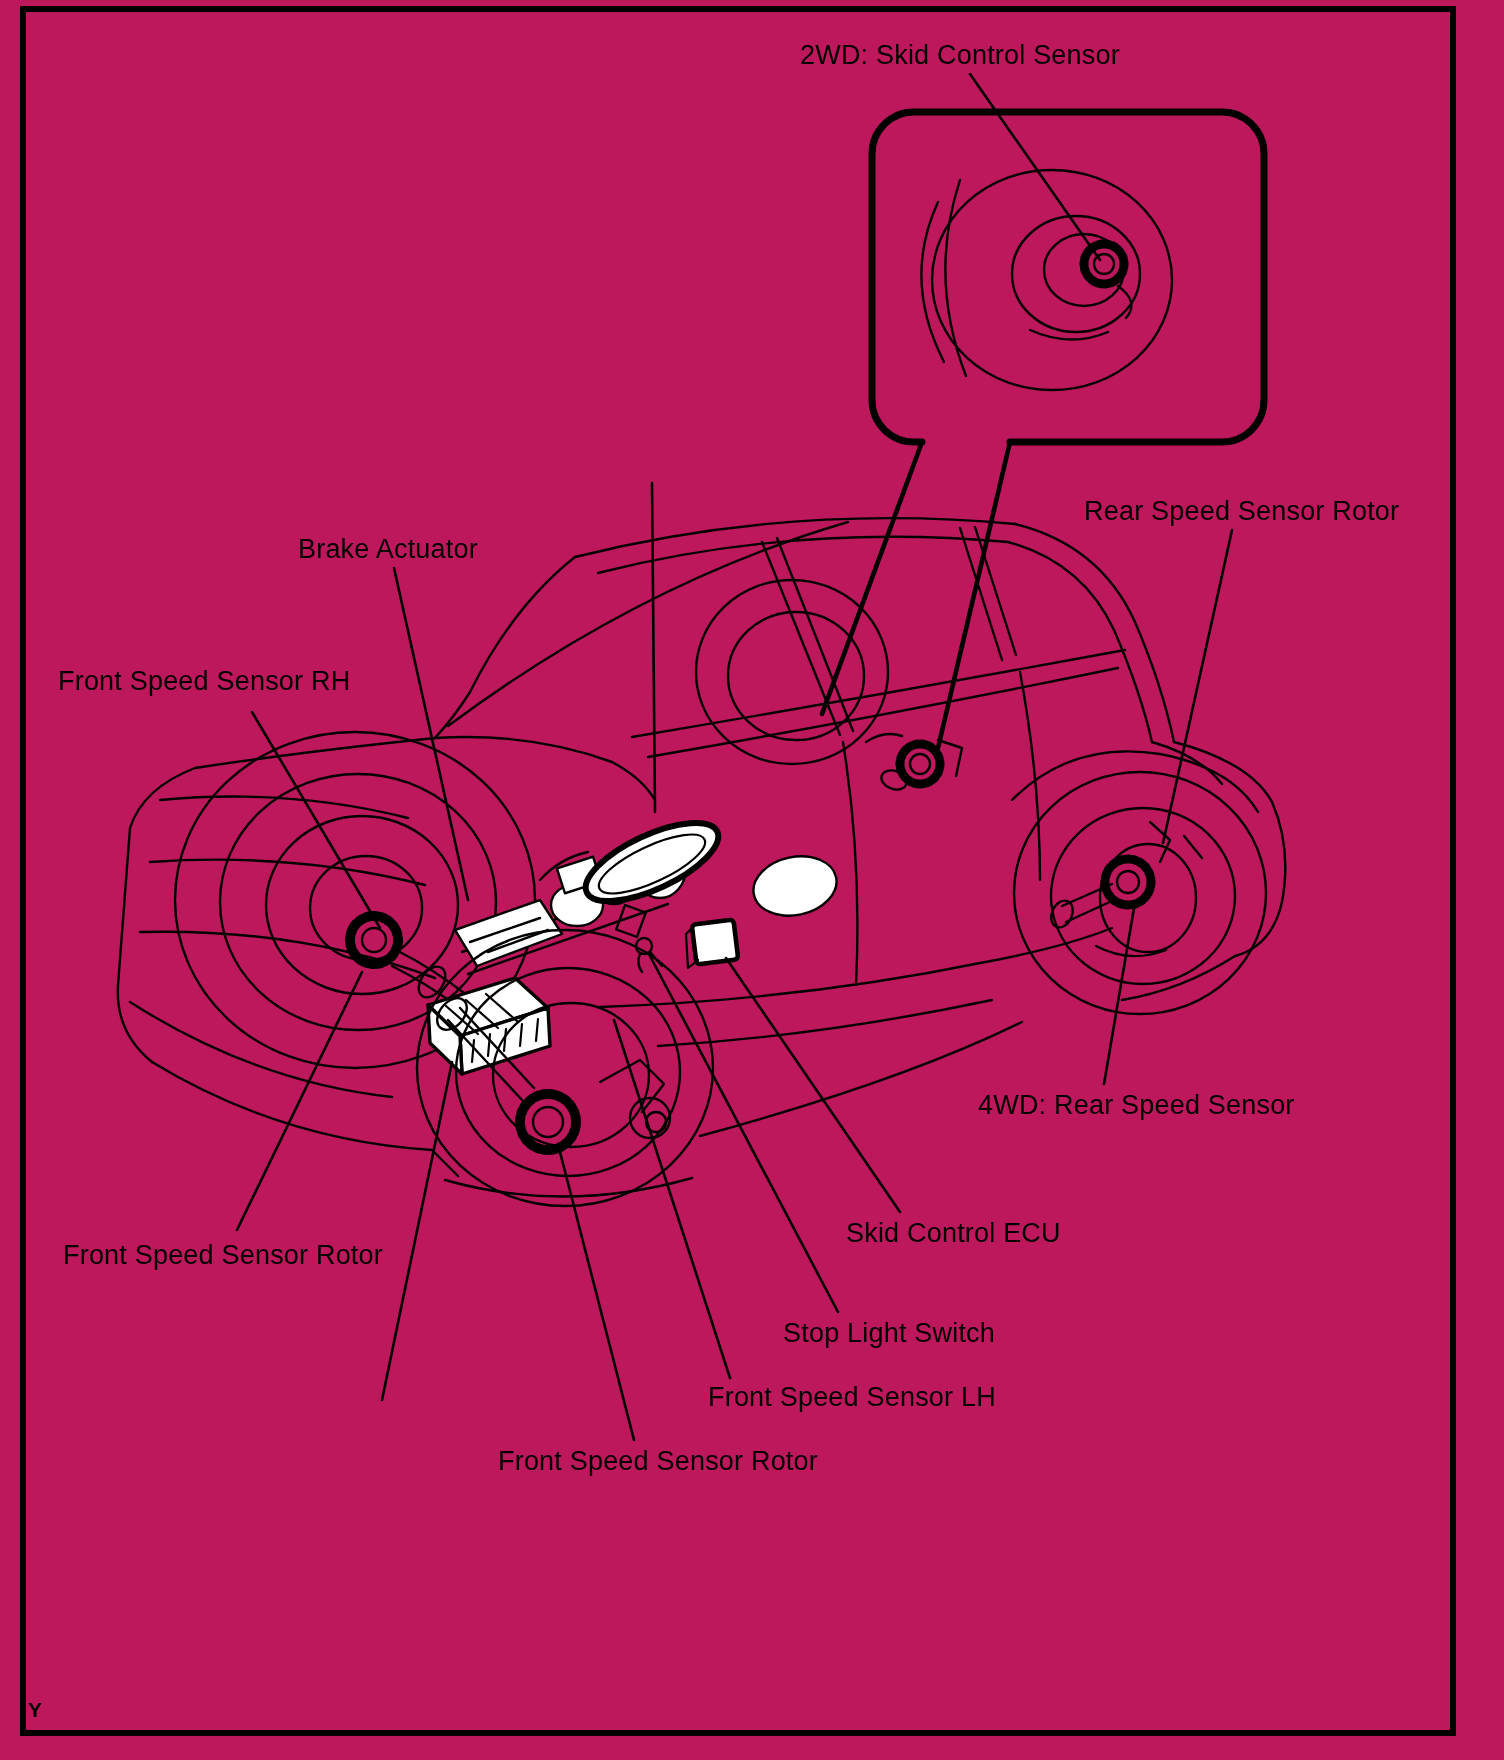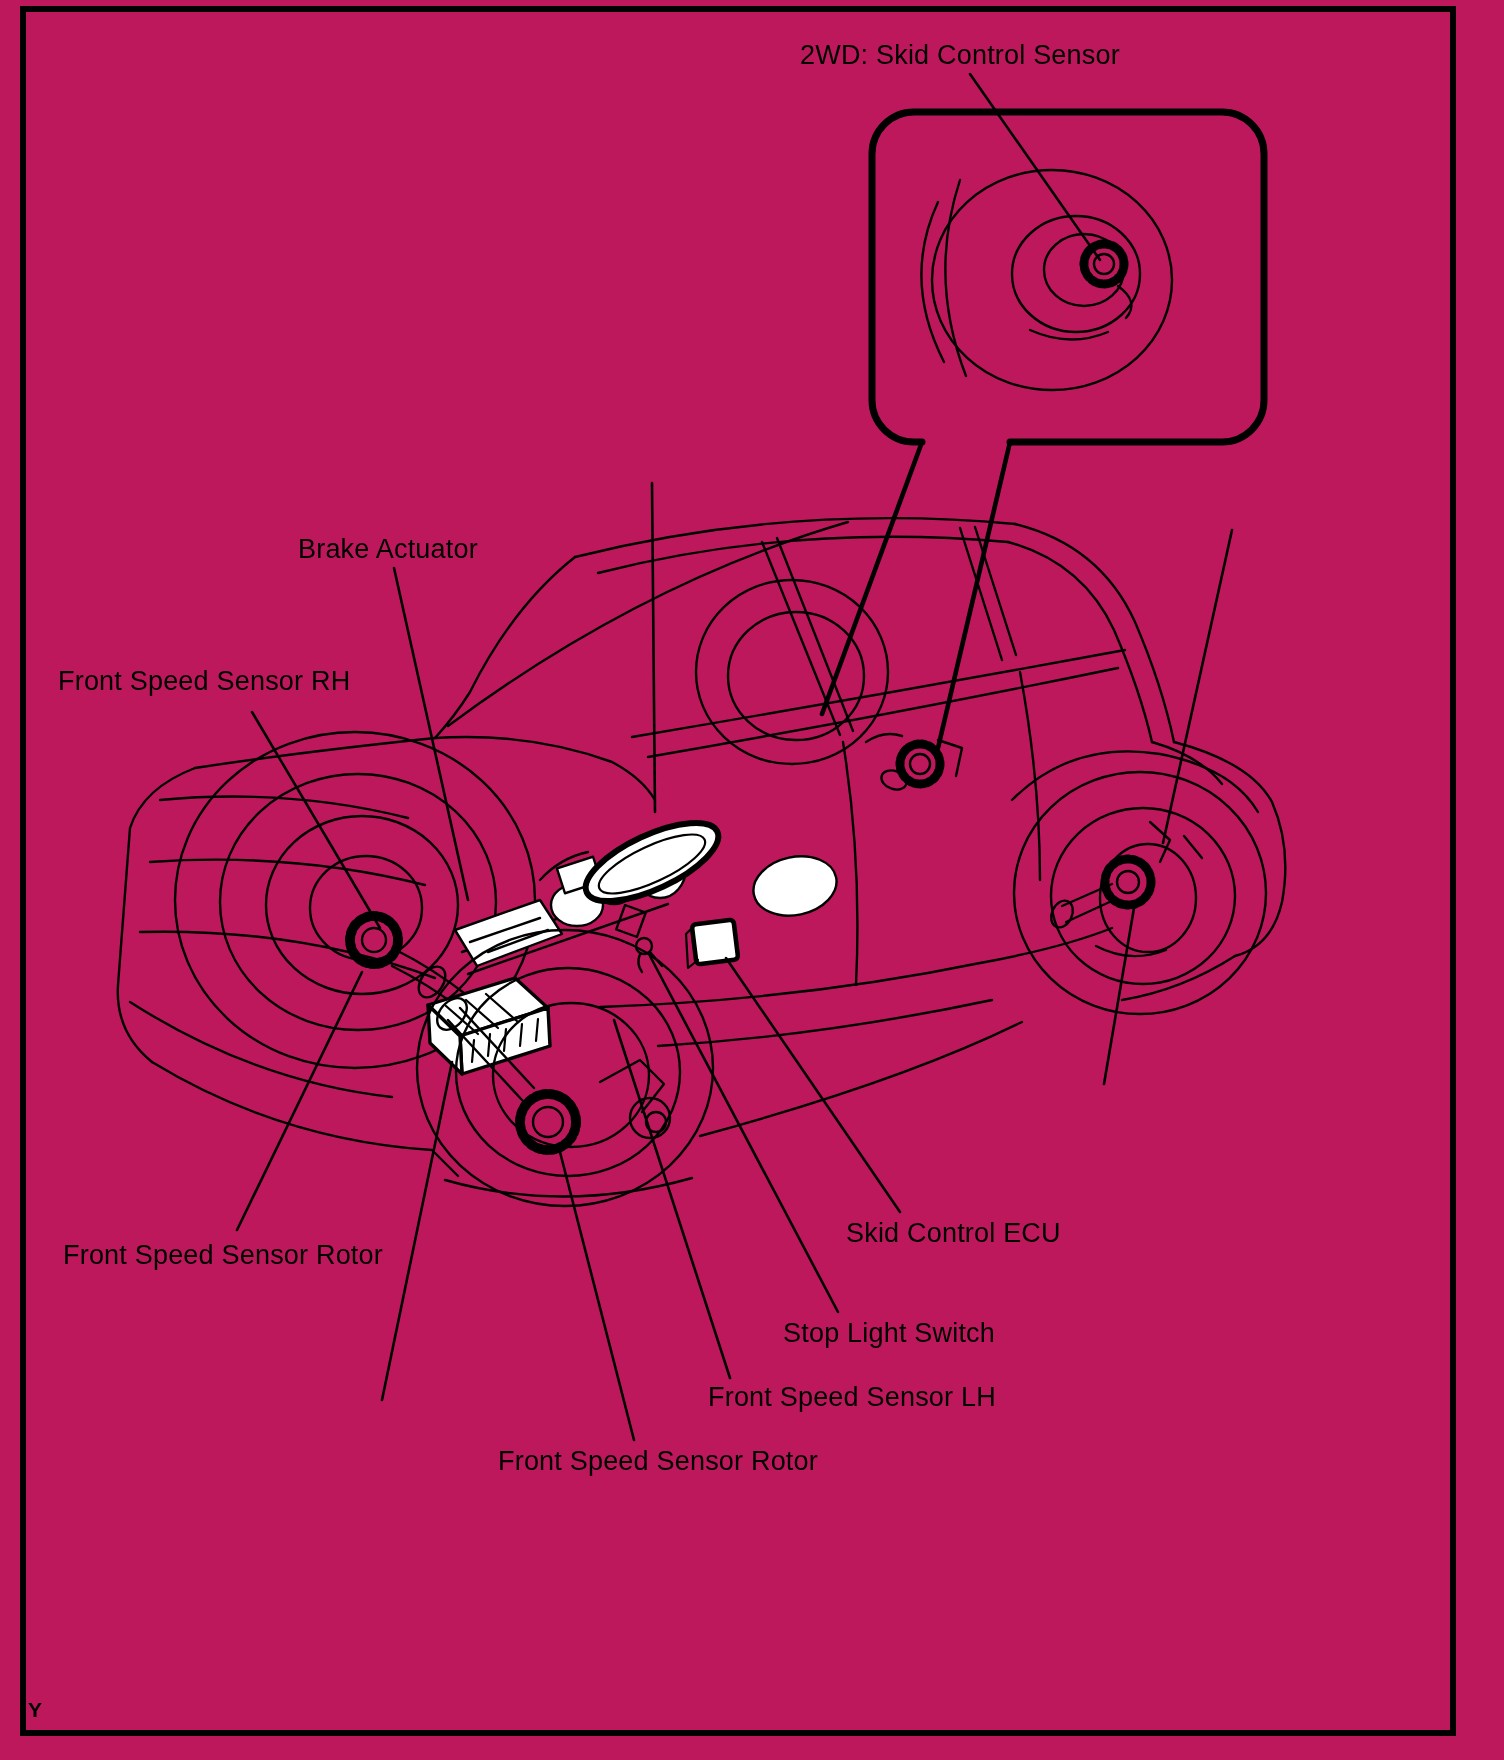--- a/index.html
+++ b/index.html
@@ -197,23 +197,25 @@
       <line x1="634" y1="1440" x2="560" y2="1152"></line>
       <line x1="382" y1="1400" x2="452" y2="1062"></line>
     </g>
   </svg>
 
   <div class="lbl" style="left:800px;top:38px;">2WD: Skid Control Sensor</div>
 
 
   <div class="lbl" style="left:298px;top:532px;text-align:center;">Brake Actuator</div>
 
+  <div class="lbl" style="left:1084px;top:494px;">Rear Speed Sensor Rotor</div>
 
   <div class="lbl" style="left:58px;top:664px;">Front Speed Sensor RH</div>
 
+  <div class="lbl" style="left:978px;top:1088px;">4WD: Rear Speed Sensor</div>
 
   <div class="lbl" style="left:846px;top:1216px;text-align:right;">Skid Control ECU</div>
 
   <div class="lbl" style="left:783px;top:1316px;">Stop Light Switch</div>
 
   <div class="lbl" style="left:708px;top:1380px;">Front Speed Sensor LH</div>
 
   <div class="lbl" style="left:498px;top:1444px;">Front Speed Sensor Rotor</div>
 
   <div class="lbl" style="left:63px;top:1238px;">Front Speed Sensor Rotor</div>

